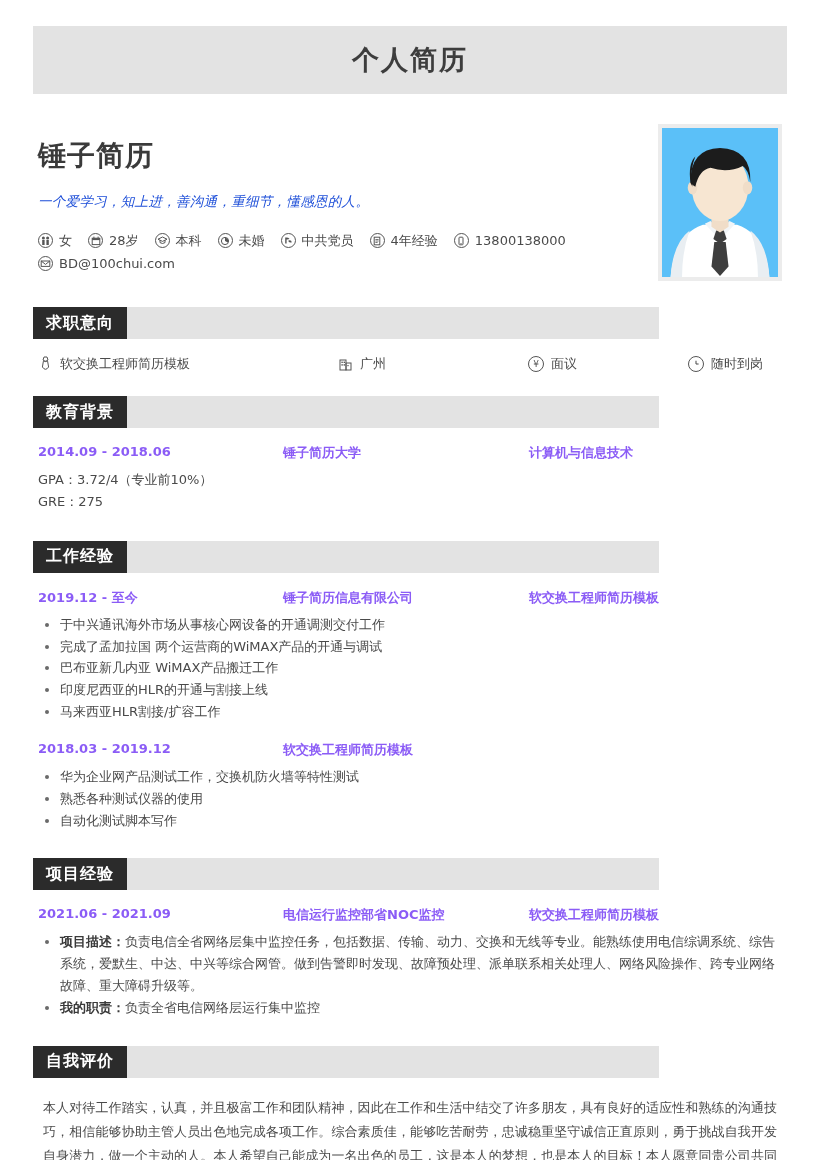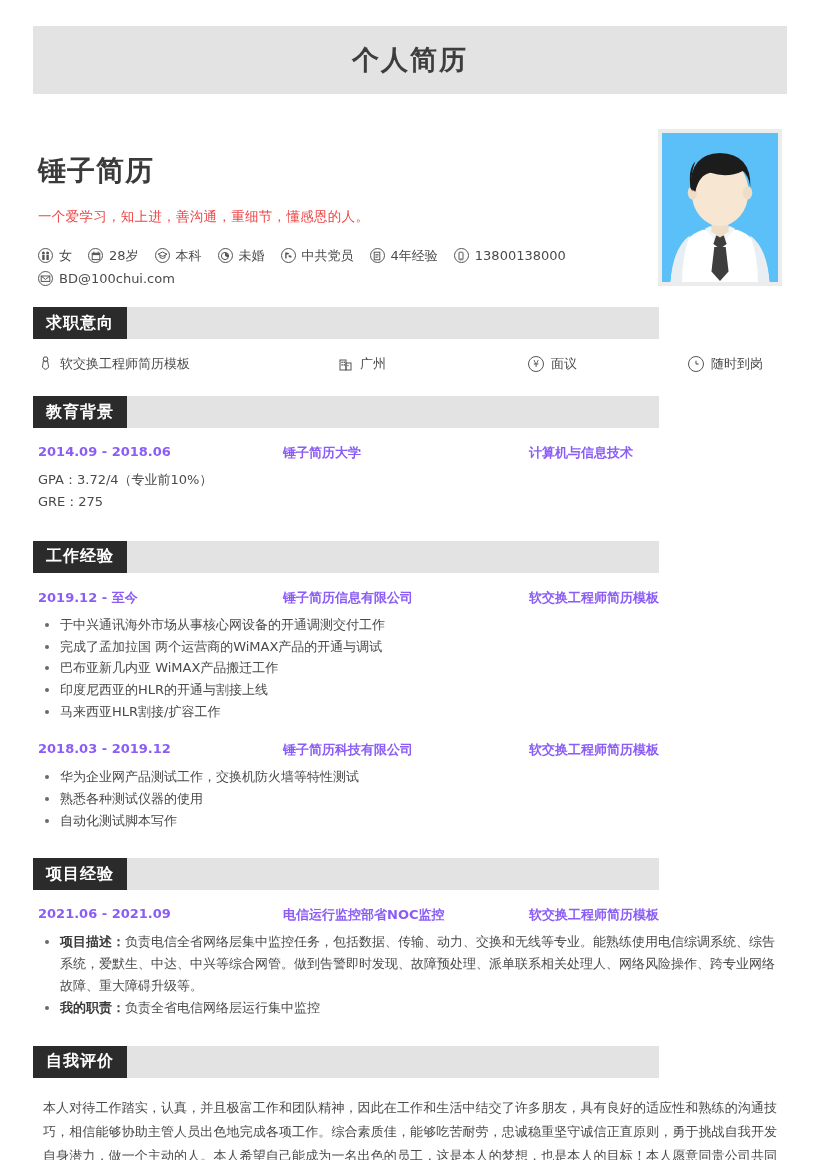--- a/index.html
+++ b/index.html
@@ -33,39 +33,40 @@
     font-size: 27px;
     font-weight: bold;
     color: #3d3d3d;
     letter-spacing: 2px;
   }
 
   
   .profile {
     display: flex;
     justify-content: space-between;
-    align-items: flex-end;
+    align-items: center;
     padding: 24px 5px 0 5px;
     height: 192px;
     gap: 44px;
   }
   .profile-left { width: 600px; padding-top: 4px; }
 
   .person-name {
     font-size: 28px;
     font-weight: bold;
     color: #3a3a3a;
     letter-spacing: 1px;
     margin-bottom: 18px;
   }
   .tagline {
     font-size: 13.5px;
-    color: #ef4444;
+    color: #1d4ed8;
     margin-bottom: 22px;
     letter-spacing: 0.3px;
+    font-style: italic;
   }
 
   .info-rows { display: flex; flex-direction: column; gap: 8px; }
   .info-row { display: flex; align-items: center; flex-wrap: nowrap; }
   .info-item {
     display: flex;
     align-items: center;
     margin-right: 16px;
     font-size: 13px;
     color: #4a4a4a;
@@ -415,21 +416,20 @@
         <li>印度尼西亚的HLR的开通与割接上线</li>
         <li>马来西亚HLR割接/扩容工作</li>
       </ul>
     </div>
 
     <div class="entry-spacer"></div>
 
     <div class="entry">
       <div class="entry-head">
         <span class="col-a">2018.03 - 2019.12</span>
-        <span class="col-b">锤子简历科技有限公司</span>
         <span class="col-c">软交换工程师简历模板</span>
       </div>
       <ul class="bullets">
         <li>华为企业网产品测试工作，交换机防火墙等特性测试</li>
         <li>熟悉各种测试仪器的使用</li>
         <li>自动化测试脚本写作</li>
       </ul>
     </div>
   </div>
 

